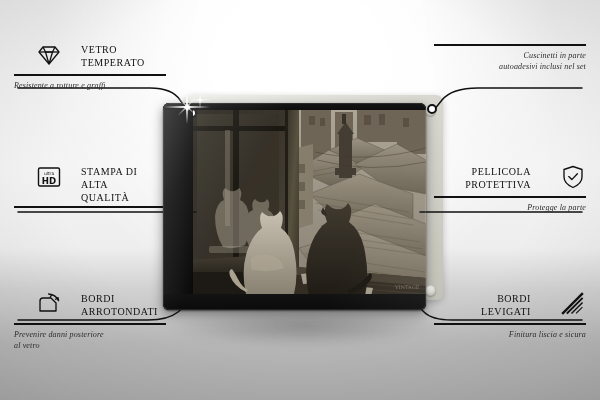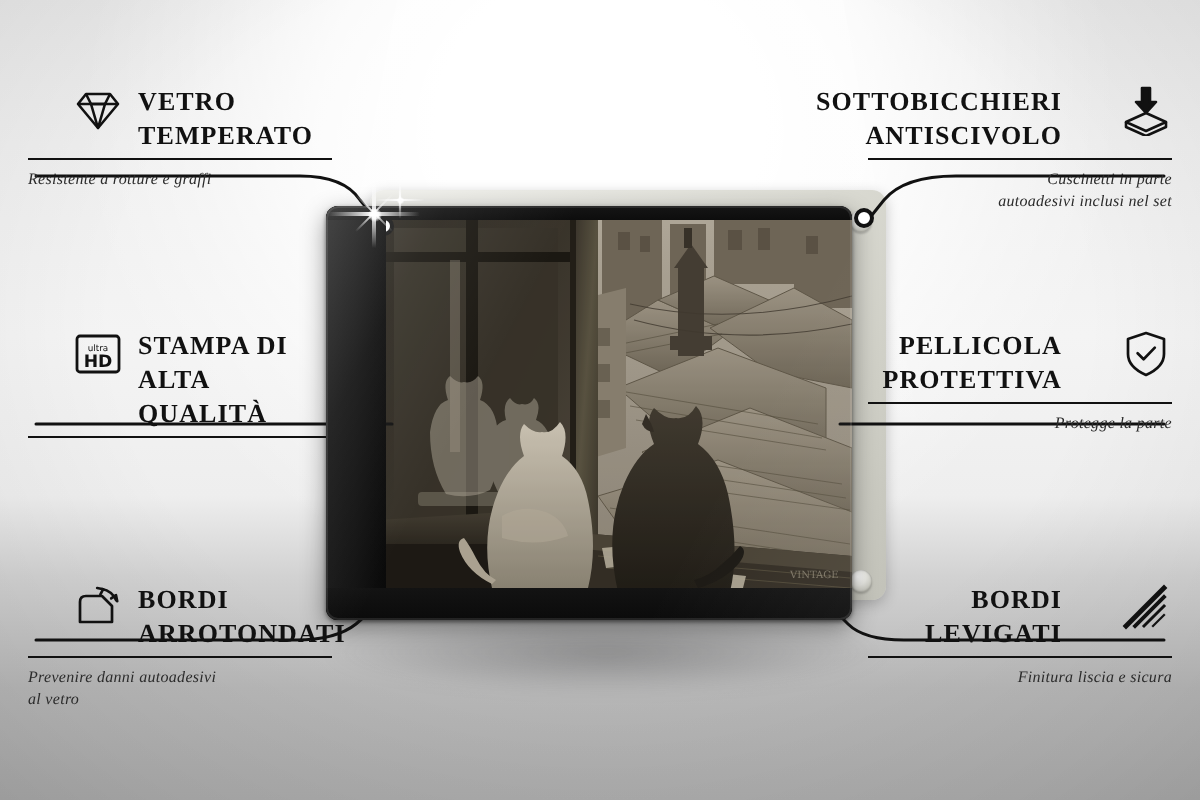--- a/index.html
+++ b/index.html
@@ -74,22 +74,22 @@
   .sp2{left:199px;top:99px;width:2px;height:2px;transform:scale(.55);}
 
   
   #lines{position:absolute;left:0;top:0;width:600px;height:400px;pointer-events:none;}
 
   .callout{position:absolute;width:152px;}
   .co-left{text-align:left;}
   .co-right{text-align:right;}
   .co-head{display:flex;align-items:flex-start;gap:7px;min-height:30px;}
   .co-right .co-head{flex-direction:row-reverse;}
-  .co-title{font-size:13px;font-weight:bold;line-height:1.30;letter-spacing:.55px;color:#111111;
-    text-transform:uppercase;padding-top:1px;}
+  .co-title{font-size:10px;font-weight:normal;line-height:1.30;letter-spacing:.55px;color:#111111;
+    text-transform:uppercase;padding-top:1px;margin-left:12px;}
   .co-rule{height:1.5px;background:#111111;margin:2px 0 4px 0;}
   .co-desc{font-size:8px;line-height:1.40;color:#2b2b2b;letter-spacing:.15px;font-style:italic;}
   .ico{width:26px;height:26px;flex:0 0 26px;display:block;margin-left:22px;}
   .ico svg{display:block;width:26px;height:26px;}
 
   .c-tl{left:14px;top:42px;}
   .c-ml{left:14px;top:164px;}
   .c-bl{left:14px;top:291px;}
   .c-tr{left:434px;top:42px;}
   .c-mr{left:434px;top:164px;}
@@ -355,41 +355,26 @@
         </g>
           </svg>
       </span>
       <div class="co-title">
         <div>BORDI</div>
         <div>ARROTONDATI</div>
       </div>
     </div>
     <div class="co-rule"></div>
     <div class="co-desc">
-      <div>Prevenire danni autoadesivi</div>
+      <div>Prevenire danni posteriore</div>
       <div>al vetro</div>
     </div>
   </div>
 
   <div class="callout co-right c-tr">
-    <div class="co-head">
-      <span class="ico">
-        <svg viewBox="0 0 26 26">
-            <g fill="none" stroke="#111" stroke-width="1.3" stroke-linejoin="round">
-          <path d="M11 2 H15 V9 H18 L13 14.5 L8 9 H11 Z" fill="#111"></path>
-          <path d="M13 14.5 L23 19 L13 23.5 L3 19 Z"></path>
-          <path d="M3 19 V21.5 L13 26 L23 21.5 V19"></path>
-        </g>
-          </svg>
-      </span>
-      <div class="co-title">
-        <div>SOTTOBICCHIERI</div>
-        <div>ANTISCIVOLO</div>
-      </div>
-    </div>
     <div class="co-rule"></div>
     <div class="co-desc">
       <div>Cuscinetti in parte</div>
       <div>autoadesivi inclusi nel set</div>
     </div>
   </div>
 
   <div class="callout co-right c-mr">
     <div class="co-head">
       <span class="ico">

